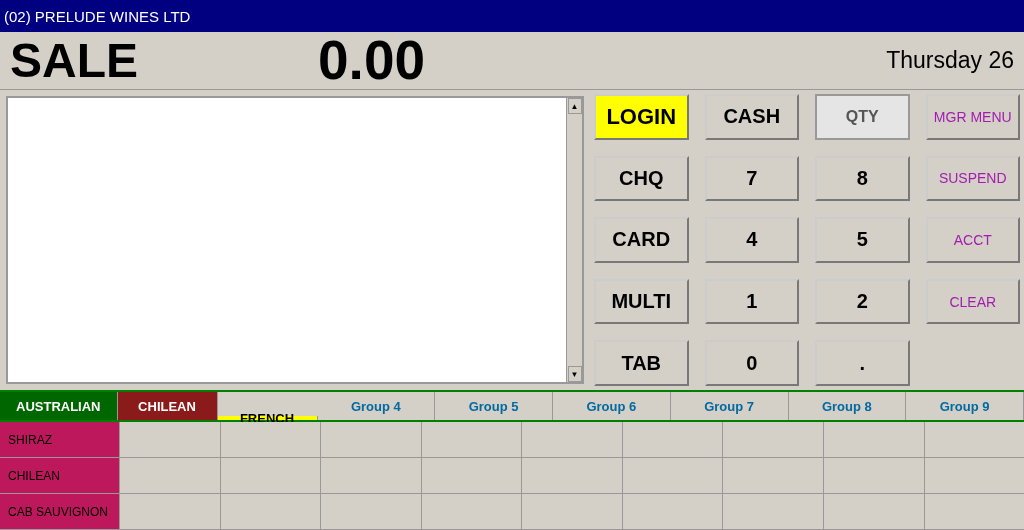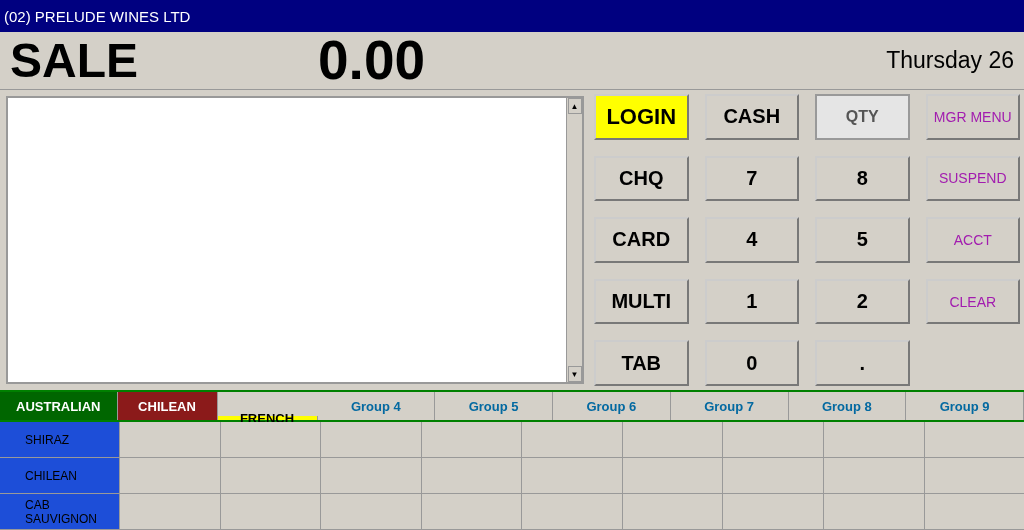--- a/index.html
+++ b/index.html
@@ -181,25 +181,25 @@
     }
     .product-row {
       display: flex;
       height: 36px;
       border-bottom: 1px solid #999;
     }
     .product-label {
       flex: 0 0 120px;
       display: flex;
       align-items: center;
-      padding-left: 25px;
+      padding-left: 8px;
       font-size: 12px;
       color: #000;
       border-right: 1px solid #999;
-      background: #1d4ed8;
+      background: #be185d;
     }
     .product-cell {
       flex: 1;
       border-right: 1px solid #999;
       background: #d4d0c8;
       cursor: pointer;
     }
     .product-cell:last-child {
       border-right: none;
     }

